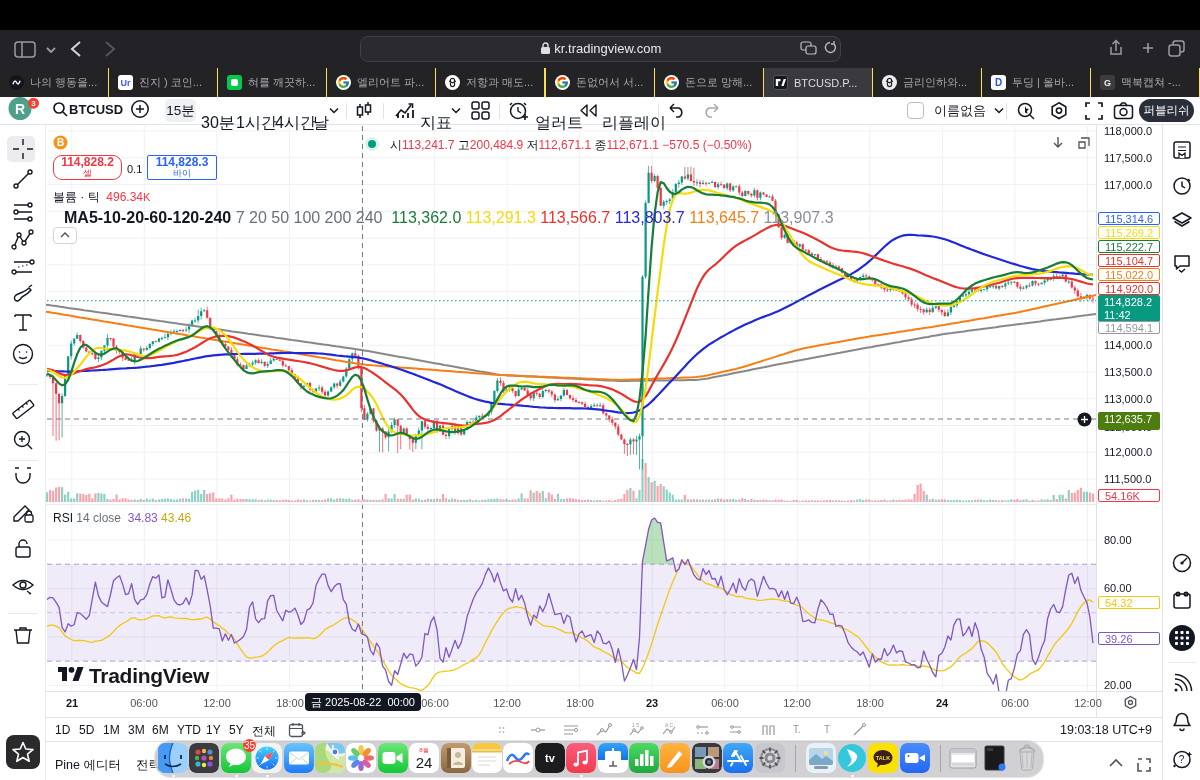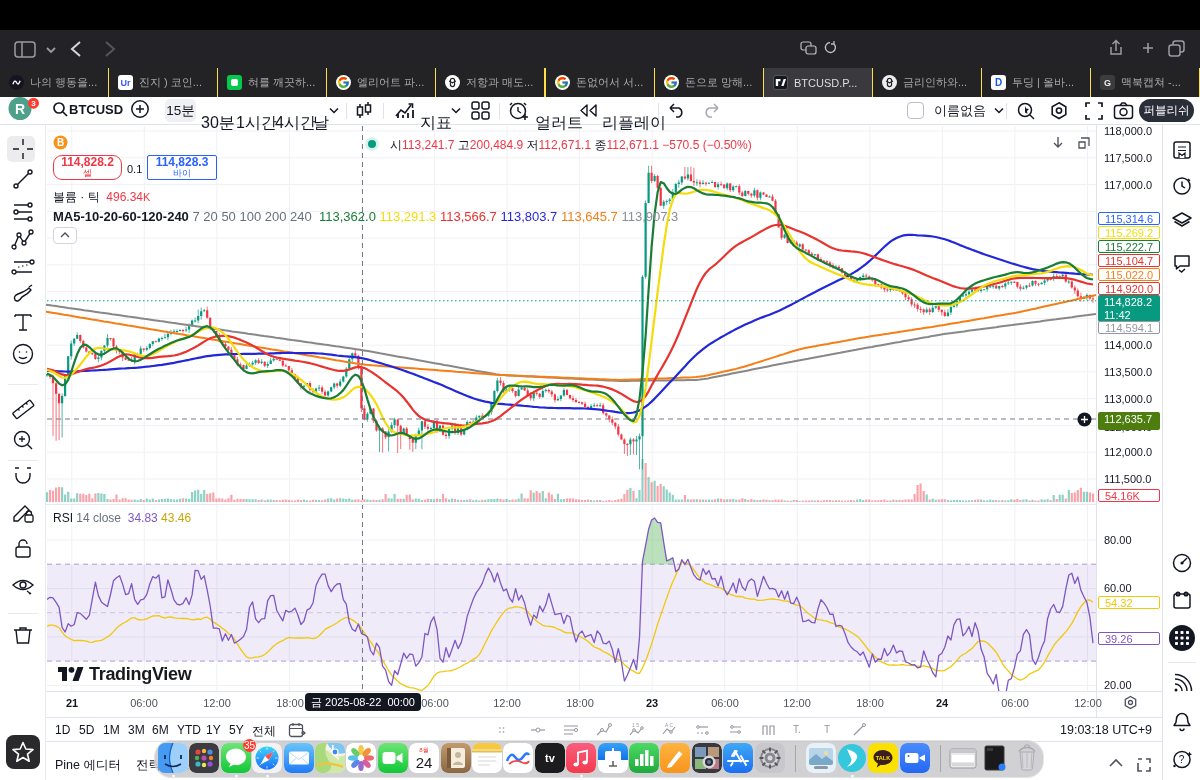--- a/index.html
+++ b/index.html
@@ -185,54 +185,60 @@
     <div class="abs" style="left:53px;top:155px;width:69px;height:25px;border:1.5px solid #f23645;border-radius:9px;background:#fff;text-align:center;color:#f23645">
 <div style="font-size:12px;font-weight:bold;margin-top:0px;line-height:13px">114,828.2</div>
       <div style="font-size:9px;line-height:9px">셀</div>
     </div>
     <div class="abs" style="left:127px;top:163px;font-size:11px;color:#131722">0.1</div>
     <div class="abs" style="left:147px;top:155px;width:70px;height:25px;border:1.5px solid #2962ff;border-radius:2px;background:#fff;text-align:center;color:#2962ff">
 <div style="font-size:12px;font-weight:bold;margin-top:0px;line-height:13px">114,828.3</div>
       <div style="font-size:9px;line-height:9px">바이</div>
     </div>
     <div class="abs" style="left:53px;top:189px;font-size:12px;color:#131722">볼륨 · 틱 <span style="color:#f23645">&nbsp;496.34<span style="font-size:11px">K</span></span></div>
-    <div class="abs" style="left:53px;top:209px;font-size:13px;color:#131722;white-space:nowrap"><b style="font-weight:bold">MA5-10-20-60-120-240</b><span style="color:#68707e"> 7 20 50 100 200 240 </span>
+    <div class="abs" style="left:64px;top:209px;font-size:16px;color:#131722;white-space:nowrap"><b style="font-weight:bold">MA5-10-20-60-120-240</b><span style="color:#68707e"> 7 20 50 100 200 240 </span>
 <span style="color:#1a7d36">&nbsp;113,362.0</span> <span style="color:#f3dc0a">113,291.3</span> <span style="color:#e8332e">113,566.7</span> <span style="color:#2928d7">113,803.7</span> <span style="color:#f57f17">113,645.7</span> <span style="color:#8a8e99">113,907.3</span></div>
     <div class="abs" style="left:53px;top:227px;width:24px;height:17px;border:1px solid #d1d4dc;border-radius:4px;background:#fff">
 <svg width="22" height="15" viewBox="0 0 22 15">
         <path d="M7 9 L11 5 L15 9" fill="none" stroke="#50535e" stroke-width="1.4"></path>
       </svg></div>
     <svg class="abs" style="left:1050px;top:135px" width="44" height="16" viewBox="0 0 44 16">
 <path d="M8 2 V11 M4 8 L8 12 L12 8" fill="none" stroke="#50535e" stroke-width="1.4"></path>
 <path d="M31 3 h8 v8 M35 7 h-6 v6 h6 z" fill="none" stroke="#50535e" stroke-width="1.3"></path>
     </svg>
     <div class="abs" style="left:53px;top:511px;font-size:12px;color:#131722">RSI <span style="color:#68707e">14 close</span> <span style="color:#7e57c2">&nbsp;34.83</span> <span style="color:#c9a70c">43.46</span></div>
     <div class="abs" style="left:56px;top:663px;width:200px;height:24px">
 <svg width="28" height="22" viewBox="0 0 28 22">
         <path d="M2 4 h9 v14 h-5 v-9 h-4 z" fill="#131722"></path>
         <circle cx="15.5" cy="6.8" r="2.9" fill="#131722"></circle>
         <path d="M16.5 18 L21.5 4 H27.5 L22.5 18 Z" fill="#131722"></path>
       </svg>
-<span style="position:absolute;left:33px;top:1px;font-size:18px;font-weight:bold;color:#18191d;letter-spacing:-0.3px">TradingView</span></div>
+<span style="position:absolute;left:33px;top:1px;font-size:21px;font-weight:bold;color:#18191d;letter-spacing:-0.3px">TradingView</span></div>
     <svg class="abs" style="left:1077px;top:412px" width="15" height="15" viewBox="0 0 15 15">
       <circle cx="7.5" cy="7.5" r="7" fill="#131722"></circle>
       <path d="M7.5 4 v7 M4 7.5 h7" stroke="#fff" stroke-width="1.3"></path>
     </svg>
 
 <div class="abs" id="menubar"></div>
 <div class="abs" id="toolbar">
       <svg class="abs" style="left:14px;top:11px" width="44" height="18" viewBox="0 0 44 18">
 <rect x="1" y="1" width="20" height="15" rx="3" fill="none" stroke="#9b9ba1" stroke-width="1.5"></rect>
 <line x1="8" y1="1" x2="8" y2="16" stroke="#9b9ba1" stroke-width="1.5"></line>
 <path d="M33 7 l4 4 4 -4" fill="none" stroke="#9b9ba1" stroke-width="1.8"></path>
       </svg>
       <svg class="abs" style="left:66px;top:9px" width="60" height="20" viewBox="0 0 60 20">
 <path d="M14 3 L6 10 L14 17" fill="none" stroke="#d6d6da" stroke-width="2"></path>
 <path d="M40 3 L48 10 L40 17" fill="none" stroke="#55555a" stroke-width="2"></path>
       </svg>
+      <div class="abs" style="left:360px;top:6px;width:481px;height:26px;background:#2b2b2f;border:1px solid #404045;border-radius:8px;color:#e9e9ec;font-size:13px;text-align:center;line-height:24px">
+<svg style="vertical-align:-2px" width="11" height="13" viewBox="0 0 11 13">
+          <rect x="1" y="5" width="9" height="7" rx="1.5" fill="#dededf"></rect>
+          <path d="M3 5 V3.5 a2.5 2.5 0 0 1 5 0 V5" fill="none" stroke="#dededf" stroke-width="1.4"></path>
+        </svg>
+kr.tradingview.com</div>
       <svg class="abs" style="left:800px;top:10px" width="40" height="18" viewBox="0 0 40 18">
 <rect x="1" y="2" width="10" height="8" rx="2" fill="none" stroke="#bdbdc2" stroke-width="1.2"></rect>
 <rect x="6" y="6" width="10" height="8" rx="2" fill="#2b2b2f" stroke="#bdbdc2" stroke-width="1.2"></rect>
 <path d="M34 4 a5 5 0 1 1 -4 -1.5 M34 4 v-3 M34 4 h-3" fill="none" stroke="#bdbdc2" stroke-width="1.3"></path>
       </svg>
       <svg class="abs" style="left:1108px;top:8px" width="82" height="22" viewBox="0 0 82 22">
 <path d="M8 3 v10 M4.5 6 L8 2.5 L11.5 6 M3 9 v7 h10 v-7" fill="none" stroke="#9b9ba1" stroke-width="1.5"></path>
 <path d="M40 5 v10 M35 10 h10" fill="none" stroke="#9b9ba1" stroke-width="1.6"></path>
 <rect x="65" y="3" width="11" height="11" rx="2.5" fill="none" stroke="#9b9ba1" stroke-width="1.5"></rect>
 <rect x="61" y="7" width="11" height="11" rx="2.5" fill="#232327" stroke="#9b9ba1" stroke-width="1.5"></rect>

